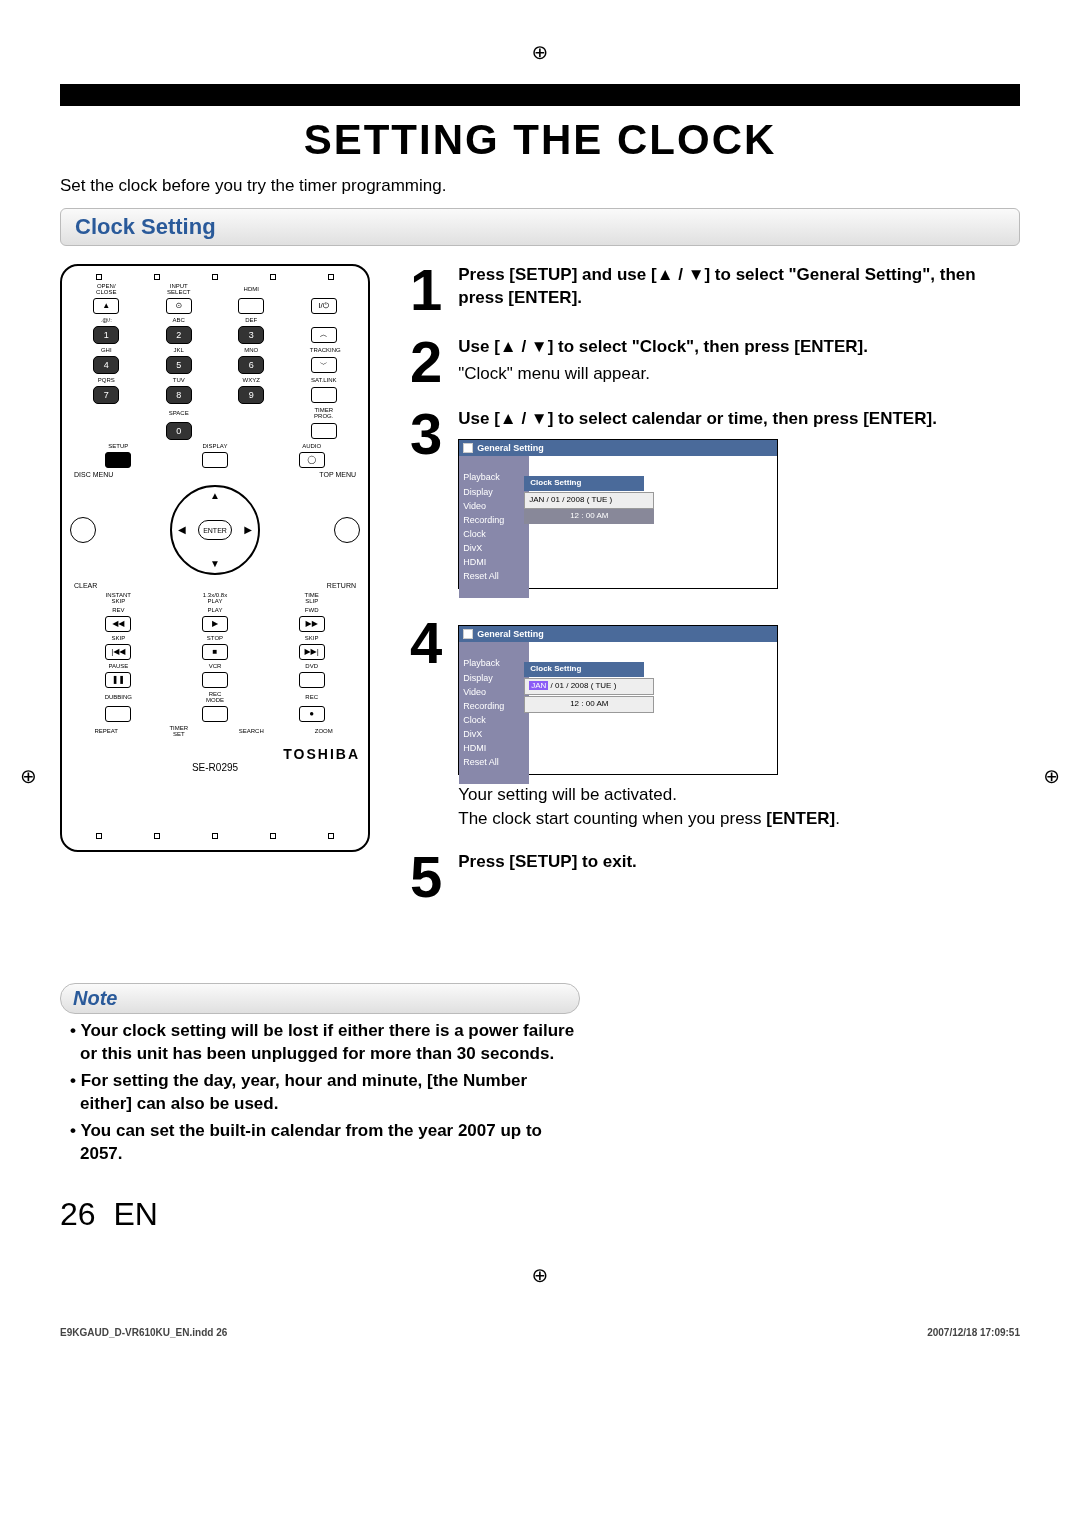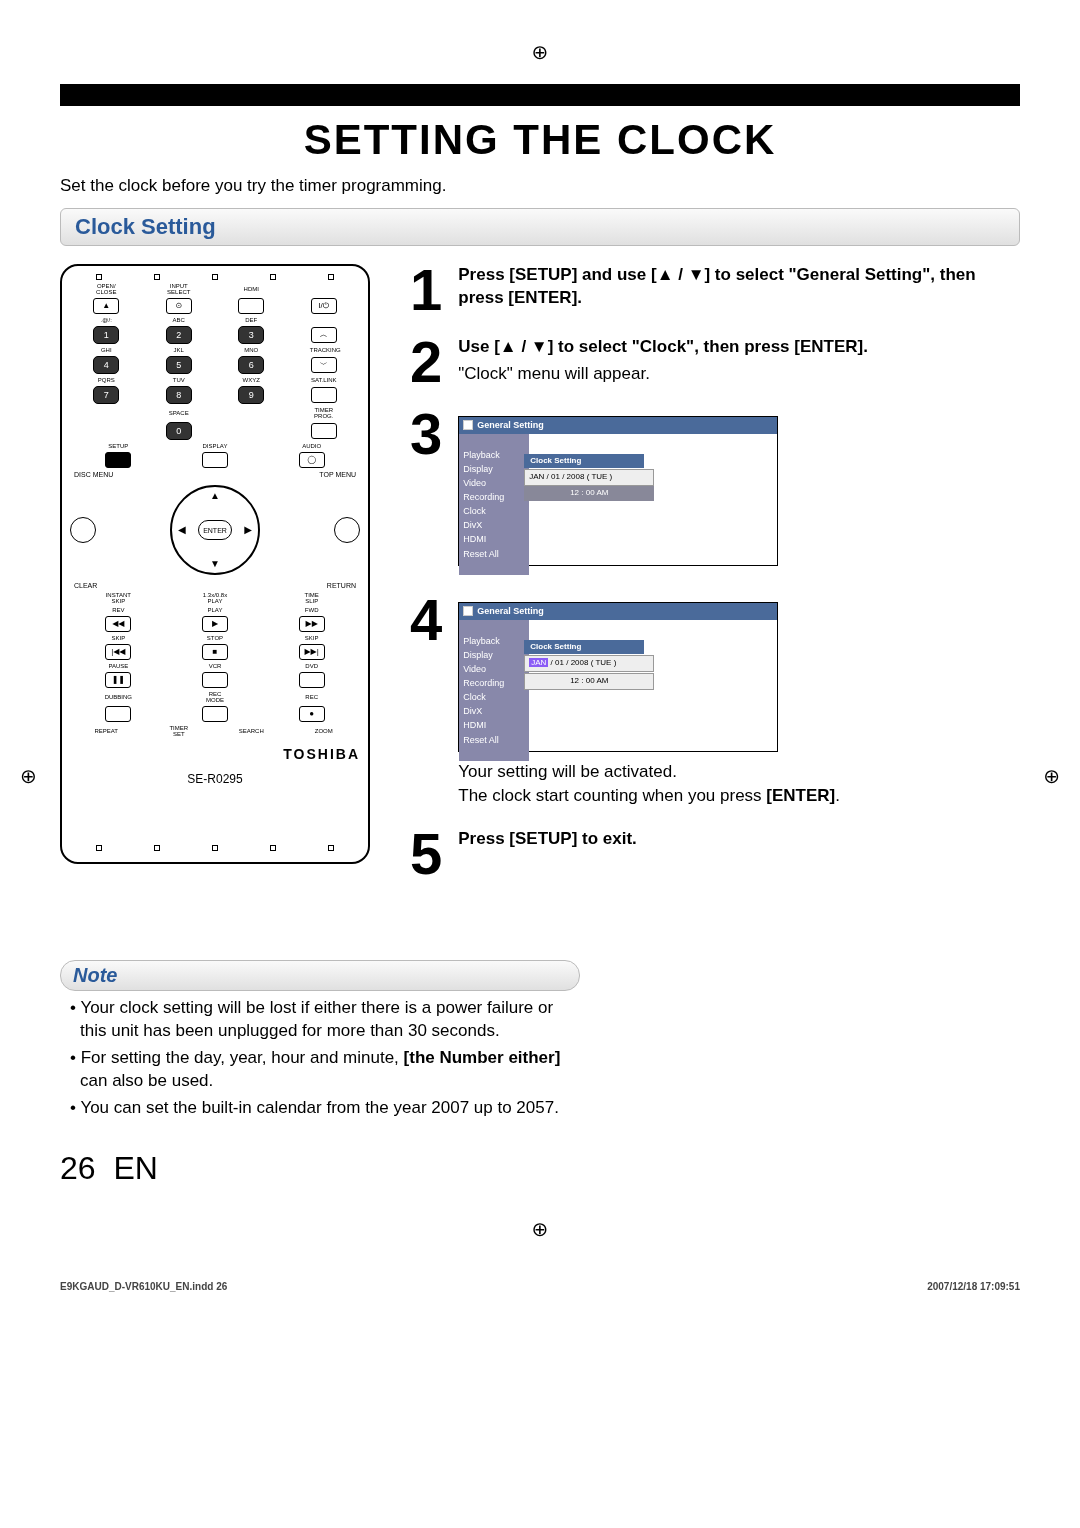--- a/index.html
+++ b/index.html
@@ -73,21 +73,21 @@
   .remote-row { display: flex; justify-content: space-around; align-items: center; margin-bottom: 3px; }
   .dot { width: 6px; height: 6px; border: 1px solid #000; }
   .rbtn { border: 1px solid #000; border-radius: 3px; width: 26px; height: 16px; display:flex; align-items:center; justify-content:center; font-size:8px;}
   .rbtn-round { border:1px solid #000; border-radius:50%; width:26px; height:26px; display:flex; align-items:center; justify-content:center;}
   .num { width:26px; height:18px; border:1px solid #000; border-radius:5px; background:#333; color:#fff; display:flex;align-items:center;justify-content:center; font-size:9px;}
   .rlabel { font-size:6px; text-align:center; width:28px;}
   .nav-ring { width:90px; height:90px; border:2px solid #000; border-radius:50%; margin:4px auto; position:relative; display:flex; align-items:center; justify-content:center;}
   .nav-center { width:34px; height:20px; border:1px solid #000; border-radius:10px; font-size:7px; display:flex;align-items:center;justify-content:center; background:#fff;}
   .nav-arrow { position:absolute; font-size:10px;}
   .brand { text-align:right; font-weight:900; letter-spacing:2px; font-size:14px; margin-top:10px;}
-  .model { text-align:center; font-size:12px; margin-top:12px;}
+  .model { text-align:center; font-size:10px; margin-top:2px;}
 
   
   .step { display: flex; gap: 16px; margin-bottom: 20px; }
   .step-num {
     font-size: 58px;
     font-weight: 900;
     font-family: "Arial Black", Arial, sans-serif;
     line-height: 0.9;
     flex: 0 0 auto;
   }
@@ -124,21 +124,21 @@
     font-style: italic;
     font-weight: bold;
     font-size: 20px;
     color: #2a5a9a;
     background: linear-gradient(#fafafa, #e0e0e0);
     border:1px solid #bbb;
     border-radius:15px;
     padding: 3px 12px;
     margin-bottom: 6px;
   }
-  .note-list { font-size: 17px; line-height:1.35; padding-left:10px;}
+  .note-list { font-size: 17px; line-height:1.35; padding-left:10px;font-weight:bold;}
   .note-list li { list-style: none; text-indent:-10px; padding-left:10px; margin-bottom:4px;}
   .note-list li::before { content:"• "; }
 
   .page-num { font-size: 32px; font-weight: 400; margin-top: 30px;}
   .footer {
     display:flex; justify-content:space-between; font-size:10px; color:#444; margin-top:40px;font-weight:bold;
   }
 </style>
 </head>
 <body>
@@ -338,20 +338,21 @@
       <div class="step-num">2</div>
       <div class="step-body">
         <b>Use [▲ / ▼] to select "Clock", then press [ENTER].</b>
         <div class="sub">"Clock" menu will appear.</div>
       </div>
     </div>
 
     <div class="step">
       <div class="step-num">3</div>
       <div class="step-body">
+        <b>Use [▲ / ▼] to select calendar or time, then press [ENTER].</b>
         <div class="osd">
           <div class="osd-title">
               <span class="osd-title-icon"></span>
               <span>General Setting</span>
             </div>
           <div class="osd-body">
             <div class="osd-menu">
               <div>Playback</div>
               <div>Display</div>
               <div>Video</div>

